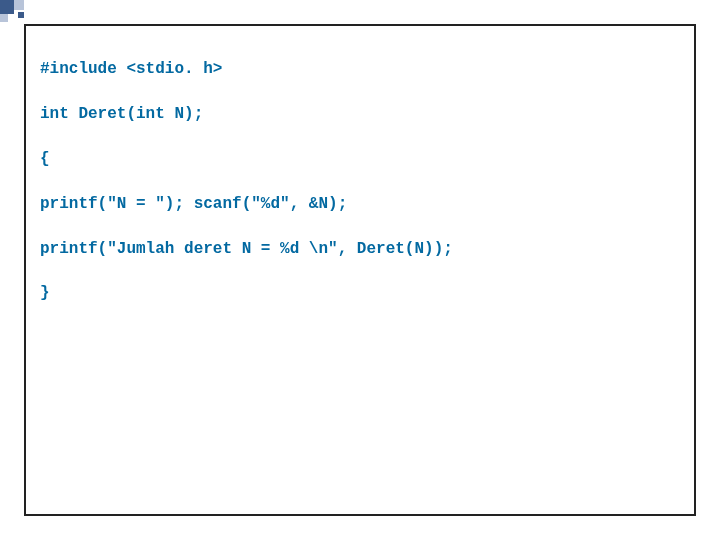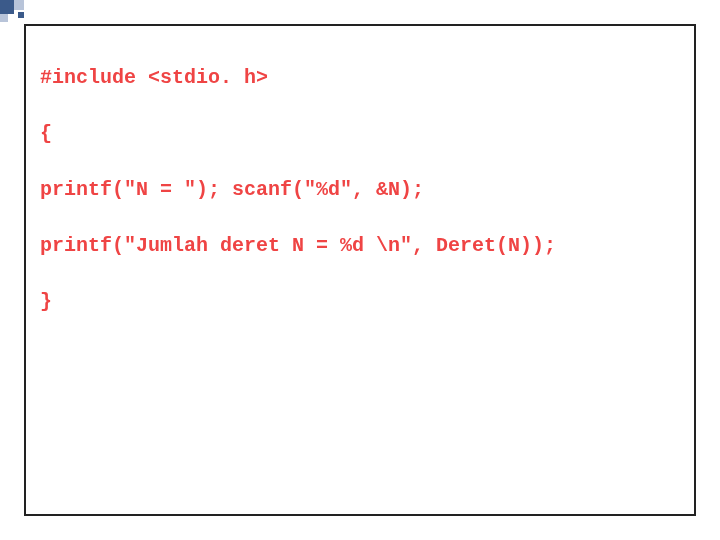--- a/index.html
+++ b/index.html
@@ -26,42 +26,43 @@
   .code-box {
     position: absolute;
     top: 24px;
     left: 24px;
     right: 24px;
     bottom: 24px;
     border: 2px solid #222;
     padding: 10px 14px;
     box-sizing: border-box;
     font-family: "Courier New", Courier, monospace;
-    font-size: 20px;
+    font-size: 16px;
     line-height: 1.4;
     font-weight: bold;
-    color: #ef4444;
+    color: #0369a1;
     white-space: pre;
   }
   .code-line {
     display: block;
   }
 </style>
 </head>
 <body>
 
 <div class="corner-accent">
   <div class="sq" style="top:0;left:0;width:14px;height:14px;"></div>
   <div class="sq light" style="top:0;left:14px;width:10px;height:10px;"></div>
   <div class="sq light" style="top:14px;left:0;width:8px;height:8px;"></div>
   <div class="sq" style="top:12px;left:18px;width:6px;height:6px;"></div>
 </div>
 
 <div class="code-box">
 <span class="code-line">#include &lt;stdio. h&gt;</span>
+<span class="code-line">int Deret(int N);</span>
 <span class="code-line">{</span>
 <span class="code-line">printf("N = "); scanf("%d", &amp;N);</span>
 <span class="code-line">printf("Jumlah deret N = %d \n", Deret(N));</span>
 <span class="code-line">}</span>
 <span class="code-line"></span>
 
 
 
 
 

